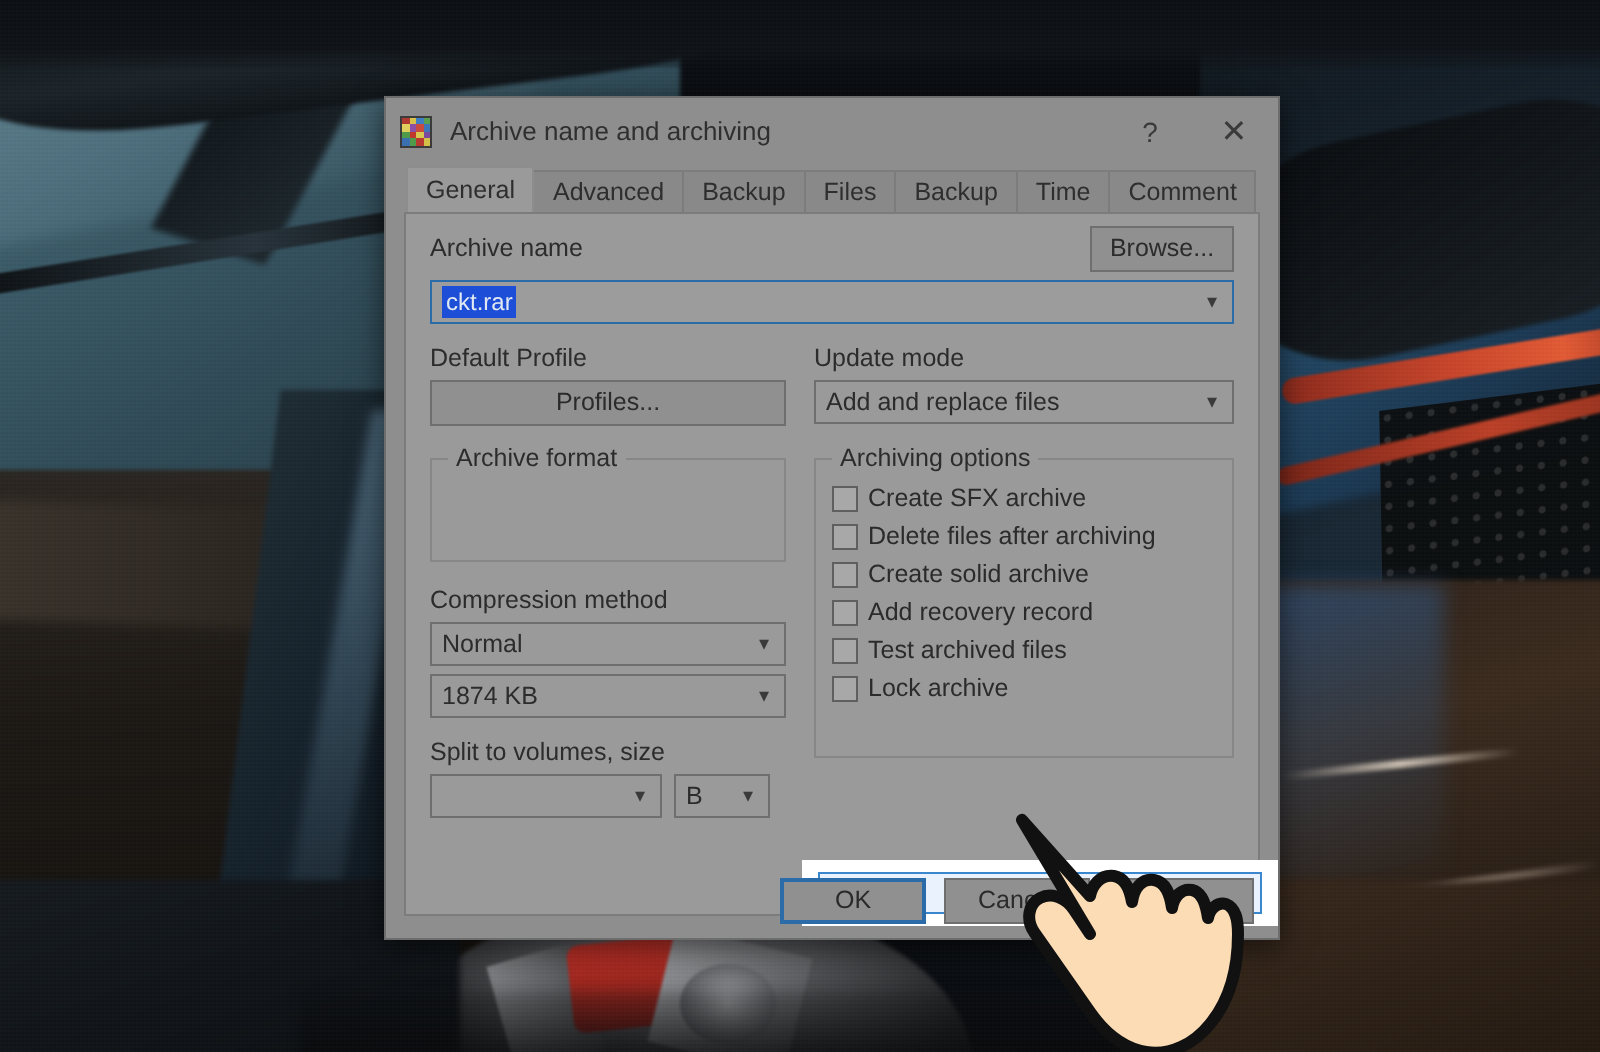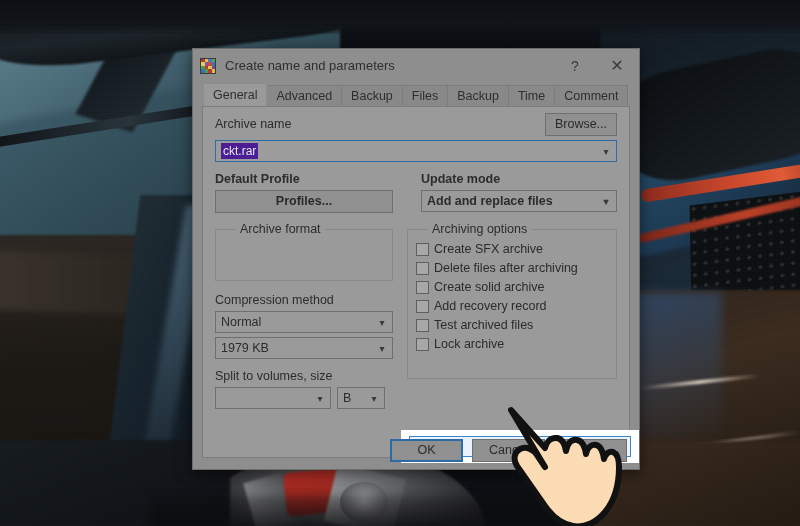--- a/index.html
+++ b/index.html
@@ -320,34 +320,34 @@
     width: 20px;
     text-align: center;
     font-size: 10px;
     color: #3a3a3a;
   }
   .combo.focused {
     border: 1px solid #2b6ca8;
     background: #9c9c9c;
   }
   .sel-text {
-    background: #4c1d95;
+    background: #1d4ed8;
     color: #dfe8f2;
     padding: 1px 2px;
     font-size: 12px;
   }
 
   .grp {
     border: 1px solid #878787;
     position: relative;
     padding: 12px 8px 8px 8px;
   }
   .grp > legend {
     position: absolute;
-    top: -8px; left: 20px;
+    top: -8px; left: 8px;
     background: #9a9a9a;
     padding: 0 4px;
     font-size: 12.5px;
     color: #2c2c2c;
   }
 
   .radio-row { display: flex; align-items: center; gap: 14px; }
   .radio { display: flex; align-items: center; gap: 4px; font-size: 12.5px; color: #2b2b2b; }
   .radio .dot {
     width: 13px; height: 13px; border-radius: 50%;
@@ -458,21 +458,21 @@
         <i style="background:#3d77b8"></i>
       <i style="background:#4e9a4a"></i>
         <i style="background:#c0392b"></i>
         <i style="background:#d8c84f"></i>
         <i style="background:#7b4a9e"></i>
       <i style="background:#3a6fb0"></i>
         <i style="background:#4f9b4b"></i>
         <i style="background:#b8392f"></i>
         <i style="background:#d2c04b"></i>
     </span>
-    <span class="title-text">Create name and parameters</span>
+    <span class="title-text">Archive name and archiving</span>
     <span class="title-spacer"></span>
     <span class="title-btn">?</span>
     <span class="title-btn close">✕</span>
   </div>
 
   <div class="tabstrip">
     <div class="tab active">General</div>
     <div class="tab">Advanced</div>
     <div class="tab">Backup</div>
     <div class="tab">Files</div>
@@ -486,21 +486,21 @@
     <div class="row" style="align-items:flex-start; justify-content:space-between;">
       <span class="lbl">Archive name</span>
       <div class="btn" style="width:72px;margin-top:-4px;">Browse...</div>
     </div>
 
     <div class="combo focused" style="margin-top:4px;">
       <span class="sel-text">ckt.rar</span>
       <span class="arrow">▾</span>
     </div>
 
-    <div class="row" style="margin-top:10px; gap:28px;font-weight:bold;">
+    <div class="row" style="margin-top:10px; gap:14px;">
       <div style="width:178px;">
         <div class="lbl">Default Profile</div>
         <div class="btn" style="width:178px;margin-top:4px;">Profiles...</div>
       </div>
       <div style="flex:1;">
         <div class="lbl">Update mode</div>
         <div class="combo" style="margin-top:4px;">
           <span>Add and replace files</span>
           <span class="arrow">▾</span>
         </div>
@@ -514,21 +514,21 @@
           <legend>Archive format</legend>
         </div>
 
         <div class="lbl" style="margin-top:12px;">Compression method</div>
         <div class="combo" style="margin-top:4px;">
           <span>Normal</span>
           <span class="arrow">▾</span>
         </div>
 
         <div class="combo" style="margin-top:4px;">
-          <span>1979 KB</span>
+          <span>1874 KB</span>
           <span class="arrow">▾</span>
         </div>
 
         <div class="lbl" style="margin-top:10px;">Split to volumes, size</div>
         <div class="row" style="margin-top:4px; gap:6px;">
           <div class="combo" style="width:116px;">
             <span></span>
             <span class="arrow">▾</span>
           </div>
           <div class="combo" style="width:48px;">

